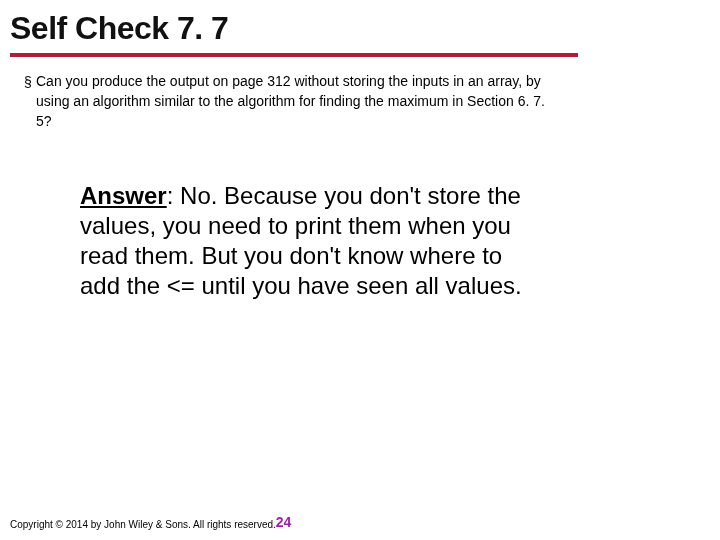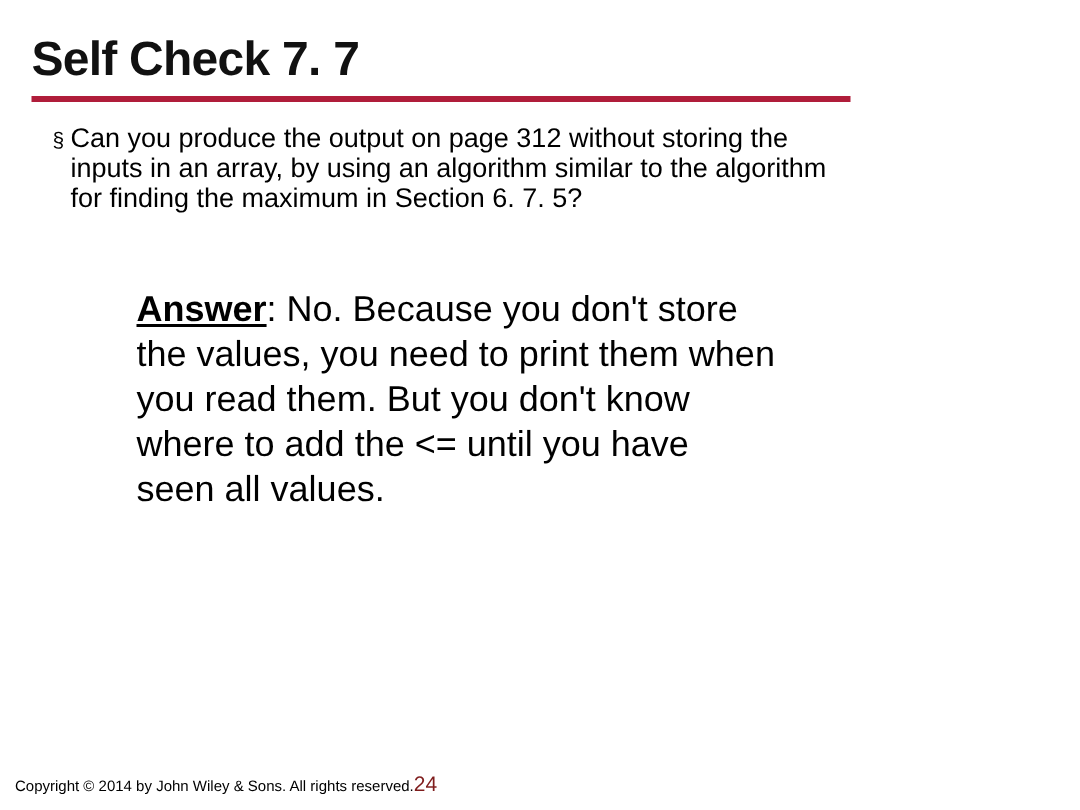--- a/index.html
+++ b/index.html
@@ -1,31 +1,31 @@
 <!DOCTYPE html>
 <html><head>
 <meta charset="utf-8">
 <style>
   * { margin: 0; padding: 0; box-sizing: border-box; }
   html, body { width: 720px; height: 540px; font-family: "Segoe UI", "Helvetica Neue", Arial, sans-serif; background: #fff; color: #000; }
-  .slide { width: 588px; height: 540px; position: relative; padding: 11px; }
+  .slide { width: 588px; height: 540px; position: relative; padding: 0; }
   .title-block { padding: 10px 10px 0 10px; }
   .title { font-size: 32px; font-weight: 800; color: #111; letter-spacing: -0.5px; }
   .title-rule { height: 4px; background: #b01d3a; margin-top: 6px; }
   .body { padding: 14px 24px 0 24px; }
   .bullet-row { display: flex; align-items: flex-start; }
   .bullet-mark { width: 12px; flex: 0 0 12px; font-size: 14px; line-height: 22px; color: #000; }
-  .bullet-text { font-size: 18px; line-height: 20px; font-weight: 400; color: #000; }
+  .bullet-text { font-size: 14px; line-height: 20px; font-weight: 400; color: #000; }
   .answer-block { padding: 50px 60px 0 50px; }
   .answer-label { font-size: 24px; font-weight: 700; text-decoration: underline; margin-top: 36px; }
   .answer-text { font-size: 24px; line-height: 30px; font-weight: 400; display: inline; }
   .answer-para { text-indent: -0px; padding-left: 30px; }
   .footer { position: absolute; bottom: 10px; left: 10px; right: 16px; display: flex; align-items: flex-end; }
   .copyright { font-size: 10px; color: #000; }
-  .pagenum { font-size: 14px; color: #7f1d1d; }
+  .pagenum { font-size: 14px; color: #a21caf; font-weight: bold; }
 </style>
 </head>
 <body>
 
 <div class="slide">
   <div class="title-block">
     <div class="title">Self Check 7. 7</div>
     <div class="title-rule"></div>
   </div>
 

